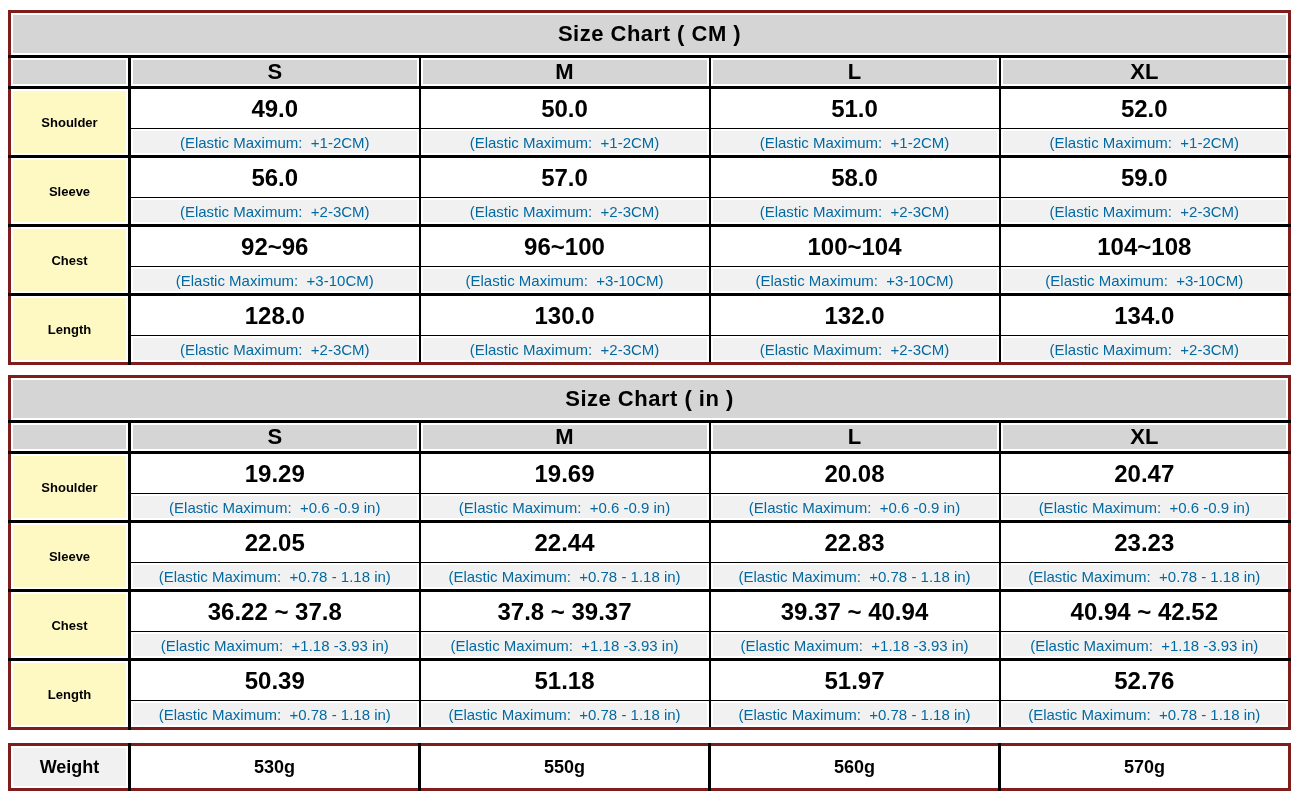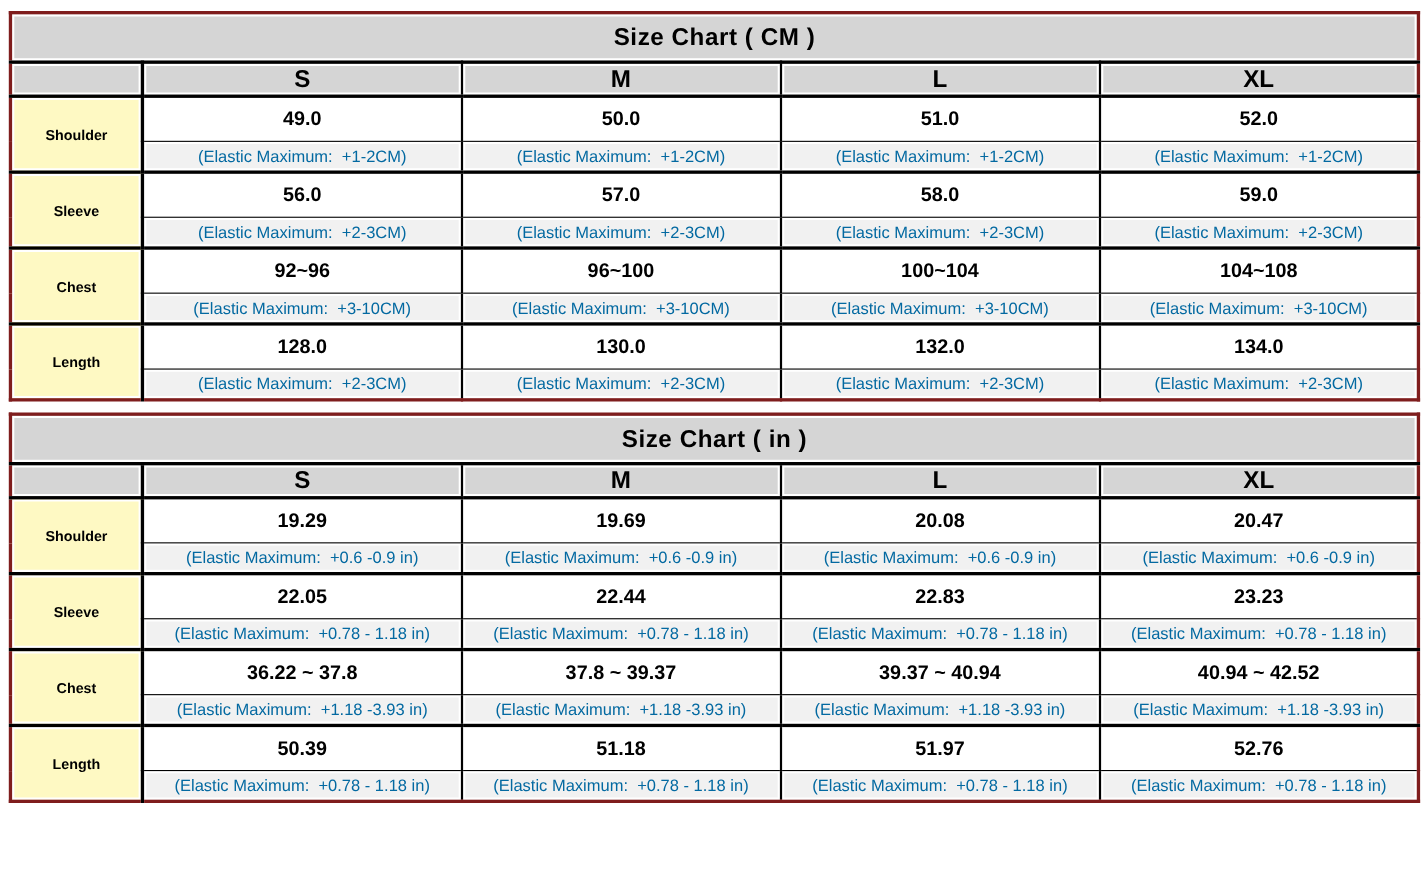--- a/index.html
+++ b/index.html
@@ -53,21 +53,21 @@
     background: #fef9c3;
     font-size: 13px;
     font-weight: bold;
     border-right: 3px solid #000;
     border-top: 3px solid #000;
     box-shadow: inset 0 0 0 2px #fff;
   }
   .val {
     height: 39px;
     background: #ffffff;
-    font-size: 18px;
+    font-size: 24px;
     font-weight: bold;
     border-left: 2px solid #000;
     border-top: 3px solid #000;
     border-bottom: 1px solid #000;
   }
   .note {
     height: 26px;
     background: #f1f1f1;
     font-size: 15px;
     color: #0369a1;
@@ -246,14 +246,32 @@
     </tr>
     <tr>
       <td class="note">(Elastic Maximum:  +0.78 - 1.18 in)</td>
       <td class="note">(Elastic Maximum:  +0.78 - 1.18 in)</td>
       <td class="note">(Elastic Maximum:  +0.78 - 1.18 in)</td>
       <td class="note">(Elastic Maximum:  +0.78 - 1.18 in)</td>
     </tr>
   </tbody>
     </table>
 
+  <table class="weight-table">
+    <colgroup>
+      <col class="c-label">
+        <col class="c-size">
+        <col class="c-size">
+        <col class="c-size">
+        <col class="c-size">
+    </colgroup>
+    <tbody>
+        <tr>
+      <td class="weight-label">Weight</td>
+      <td class="wval">530g</td>
+      <td class="wval">550g</td>
+      <td class="wval">560g</td>
+      <td class="wval">570g</td>
+    </tr>
+  </tbody>
+    </table>
 
 </div>
 
 </body></html>

